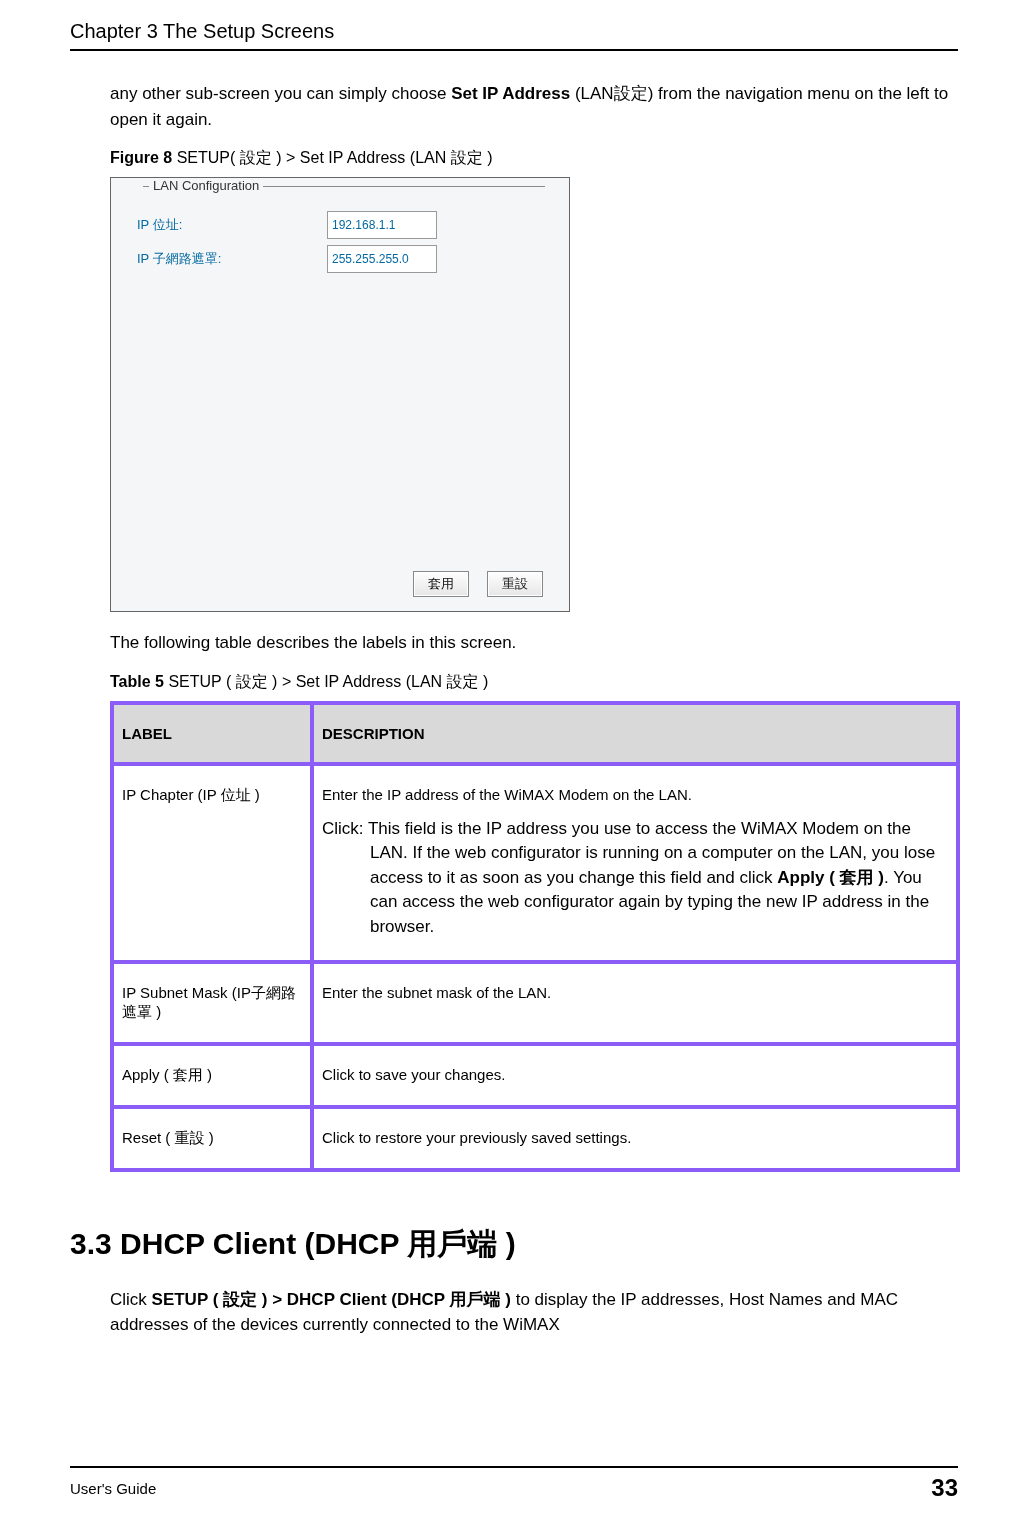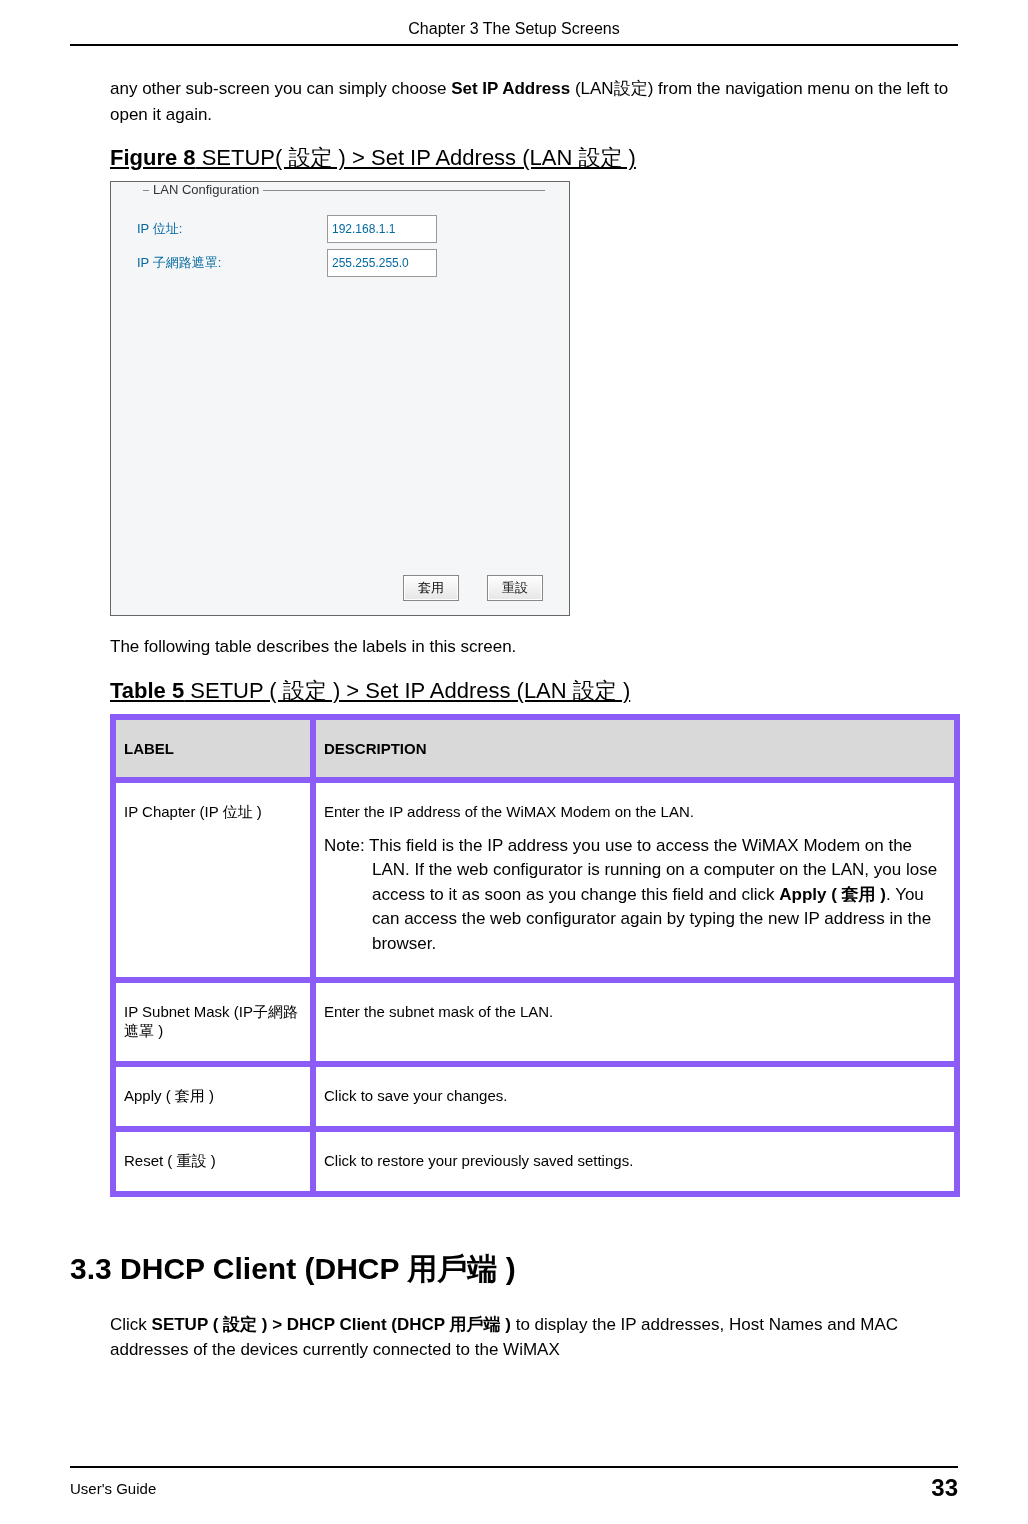--- a/index.html
+++ b/index.html
@@ -1,36 +1,36 @@
 <!DOCTYPE html>
 <html><head>
 <meta charset="utf-8">
 <style>
   * { box-sizing: border-box; margin: 0; padding: 0; }
   html, body { width: 1028px; height: 1524px; background: #fff; font-family: Verdana, Geneva, sans-serif; color: #000; }
   .page { position: relative; width: 1028px; height: 1524px; padding: 20px 70px 40px 70px; }
-  .running-head { text-align: center; font-size: 16px; padding: 0 0 6px 0; }
+  .running-head { text-align: left; font-size: 20px; padding: 0 0 6px 0; }
   .top-rule { border: none; border-top: 2px solid #000; margin-bottom: 30px; }
   .body-text { font-size: 17px; line-height: 1.5; margin: 0 0 16px 40px; }
-  .caption { font-size: 22px; margin: 14px 0 8px 40px; text-decoration: underline; }
+  .caption { font-size: 16px; margin: 14px 0 8px 40px; }
   .caption .bold { font-weight: bold; }
   
   .shot { margin-left: 40px; width: 460px; border: 1px solid #666; background: #f5f6f7; }
   .shot-legend { margin: 8px 10px 14px 18px; }
   .fieldset-line { position: relative; border-top: 1px solid #8a8a8a; margin: 0 14px; height: 0; }
   .fieldset-line .legend-text { position: absolute; top: -9px; left: 6px; background: #f5f6f7; padding: 0 4px; font-size: 13px; color: #333; font-family: Tahoma, sans-serif; }
   .shot-body { padding: 10px 26px 20px 26px; min-height: 360px; position: relative; }
   .form-row { display: flex; align-items: center; font-size: 13px; color: #0369a1; font-family: Tahoma, sans-serif; margin-bottom: 6px; }
   .form-row .lbl { width: 190px; }
   .form-row .val { border: 1px solid #999; background: #fff; padding: 6px 4px; font-size: 12px; width: 110px; font-family: Tahoma, sans-serif; }
   .shot-buttons { display: flex; justify-content: flex-end; gap: 18px; padding: 10px 26px 14px 26px; }
-  .shot-btn { border: 1px solid #888; background: linear-gradient(#fefefe,#e6e6e6); padding: 3px 14px; font-size: 13px; font-family: SimSun, Tahoma, sans-serif; color: #111; box-shadow: inset 0 0 0 1px #fff; margin-left: 10px; }
+  .shot-btn { border: 1px solid #888; background: linear-gradient(#fefefe,#e6e6e6); padding: 3px 14px; font-size: 13px; font-family: SimSun, Tahoma, sans-serif; color: #111; box-shadow: inset 0 0 0 1px #fff; }
   
   .tbl { margin-left: 40px; width: 850px; border-collapse: collapse; font-size: 15px; }
-  .tbl th, .tbl td { border: 6px solid #8b5cf6; padding: 20px 8px; vertical-align: top; text-align: left; }
+  .tbl th, .tbl td { border: 4px solid #8b5cf6; padding: 20px 8px; vertical-align: top; text-align: left; }
   .tbl th { background: #d9d9d9; font-weight: bold; font-family: Verdana, sans-serif; }
   .tbl .label-col { width: 200px; }
   .tbl .desc-note { font-family: Arial, Helvetica, sans-serif; font-size: 17px; line-height: 1.45; margin-top: 14px; padding-right:6px; }
   .tbl .desc-note .indent { display:block; padding-left:48px; text-indent:-48px; }
   
   .h2 { font-family: Arial, Helvetica, sans-serif; font-weight: bold; font-size: 30px; margin: 52px 0 22px 0; }
   
   .footer-rule { position: absolute; left: 70px; right: 70px; bottom: 56px; border: none; border-top: 2px solid #000; }
   .footer { position: absolute; left: 70px; right: 70px; bottom: 22px; display: flex; justify-content: space-between; align-items: center; font-size: 15px; }
   .footer .pgnum { font-family: Arial, Helvetica, sans-serif; font-weight: bold; font-size: 24px; }
@@ -86,21 +86,21 @@
       <th>DESCRIPTION</th>
     </tr>
   </thead>
   <tbody>
     <tr>
       <td>IP Chapter  (IP 位址 )</td>
       <td>
         <span>Enter the IP address of the WiMAX Modem on the LAN.</span>
         <div class="desc-note">
           <span class="indent">
-            <span>Note: </span><span>This field is the IP address you use to access the WiMAX Modem on the LAN. If the web configurator is running on a computer on the LAN, you lose access to it as soon as you change this field and click </span><span class="bold">Apply ( 套用 )</span><span>. You can access the web configurator again by typing the new IP address in the browser.</span>
+            <span>Click: </span><span>This field is the IP address you use to access the WiMAX Modem on the LAN. If the web configurator is running on a computer on the LAN, you lose access to it as soon as you change this field and click </span><span class="bold">Apply ( 套用 )</span><span>. You can access the web configurator again by typing the new IP address in the browser.</span>
           </span>
         </div>
       </td>
     </tr>
     <tr>
       <td>IP Subnet Mask (IP子網路遮罩 )</td>
       <td>Enter the subnet mask of the LAN.</td>
     </tr>
     <tr>
       <td>Apply ( 套用 )</td>

